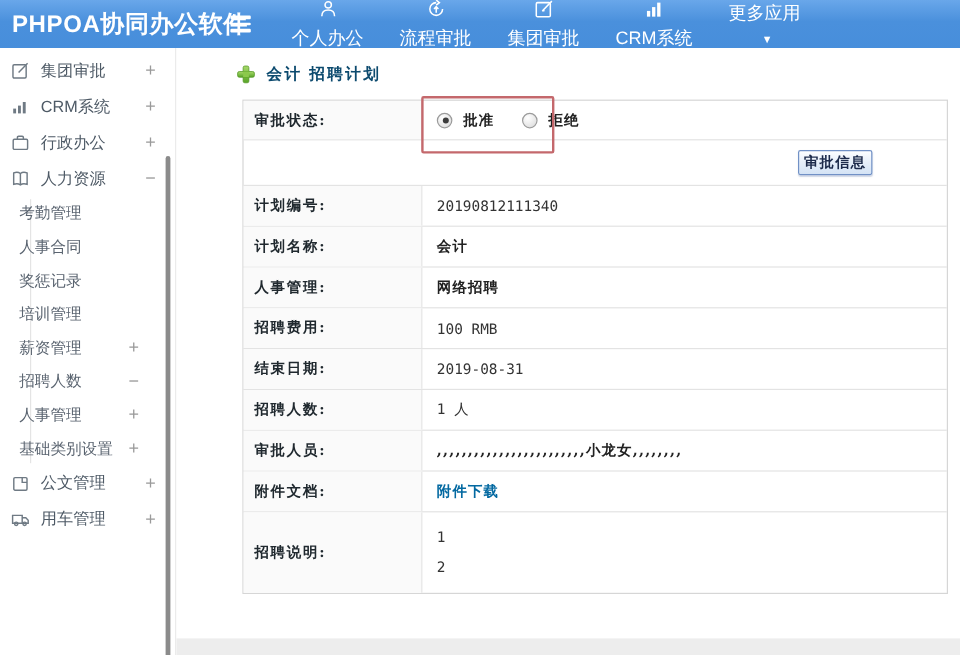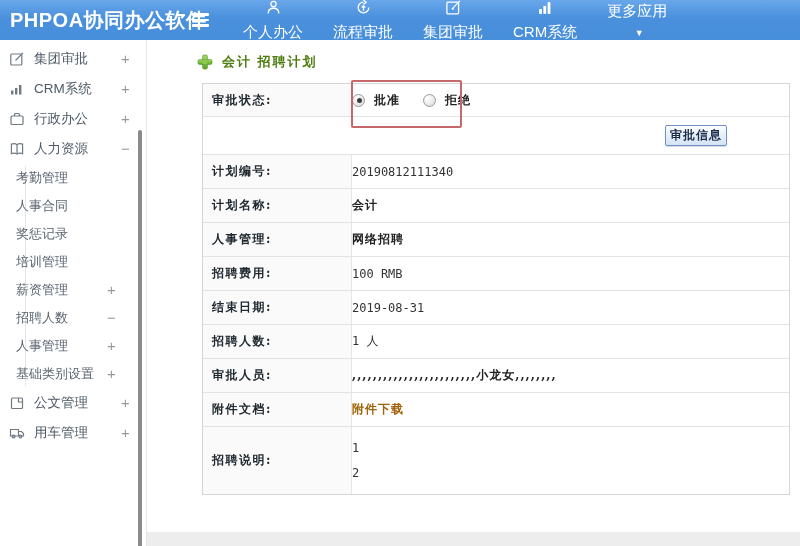--- a/index.html
+++ b/index.html
@@ -34,32 +34,32 @@
   .sic { display:flex; width:17px; color:#6f7a84; }
   .grp2, .grp3 { position:relative; }
   .grp2::before { content:""; position:absolute; left:25px; top:2px; bottom:2px; width:1px; background:#e4e4e4; }
   .grp3::before { content:""; position:absolute; left:33px; top:2px; bottom:2px; width:1px; background:#e7e7e7; }
   .sb-thumb { position:absolute; right:4px; top:90px; width:4px; height:420px;
               background:#8b8b8b; border-radius:2px; }
 
   
   .content { flex:1; position:relative; background:#fff; }
   .page-title { display:flex; align-items:center; gap:9px; margin:13px 0 0 50px; }
-  .page-title h1 { font-size:13px; font-weight:bold; color:#4d7c0f; letter-spacing:2px; }
+  .page-title h1 { font-size:13px; font-weight:bold; color:#0c4a6e; letter-spacing:2px; }
   .plus { display:flex; }
 
   .dtable { position:absolute; left:55px; top:43px; width:588px;
             border:1px solid #d6d6d6; background:#fff; }
   .row { display:flex; border-top:1px solid #e3e3e3; }
   .row:first-child { border-top:none; }
   .cell-l { width:149px; flex-shrink:0; background:#fafafa; border-right:1px solid #e6e6e6;
             padding-left:9px; display:flex; align-items:center;
             font-family:"DejaVu Serif", serif; font-size:12px; font-weight:bold;
             color:#20292f; letter-spacing:1.5px; }
-  .cell-v { flex:1; display:flex; align-items:center;
+  .cell-v { flex:1; padding-left:12px; display:flex; align-items:center;
             font-family:"DejaVu Sans Mono", monospace; font-size:12px; color:#333; }
   .cell-v.cn { font-family:"DejaVu Serif", serif; font-weight:bold; color:#222; letter-spacing:1px; }
   .r-status { height:32px; }
   .r-btn { height:38px; display:flex; justify-content:flex-end; align-items:center; padding-right:62px; }
   .r-std { height:34px; }
   .r-desc { height:68px; }
   .r-desc .cell-v { flex-direction:column; align-items:flex-start; justify-content:center; gap:11px; }
 
   .radio-group { display:flex; align-items:center; gap:9px; }
   .radio { width:13px; height:13px; border-radius:50%; border:1px solid #9b9b9b;
@@ -72,21 +72,21 @@
 
   .approve-btn { width:62px; height:21px; border:1px solid #7191c6; border-radius:2px;
            background:linear-gradient(180deg,#fdfeff 0%,#e8f0fa 45%,#d4e3f5 100%);
            font-family:"DejaVu Serif", serif; font-size:12px; font-weight:bold; color:#1c2a4a;
            letter-spacing:1px; cursor:pointer; box-shadow:0 1px 1px rgba(120,140,180,.35); }
 
   .red-box { position:absolute; left:204px; top:40px; width:111px; height:48px;
            border:2px solid #c4686c; border-radius:2px; pointer-events:none; z-index:5; }
 
   a.file-link { font-family:"DejaVu Serif", serif; font-size:12px; font-weight:bold;
-           color:#a16207; text-decoration:none; letter-spacing:1px; cursor:pointer; }
+           color:#0369a1; text-decoration:none; letter-spacing:1px; cursor:pointer; }
 
   .bottom-strip { position:absolute; left:0; right:0; top:492px; bottom:0; background:#ededed; }
 
   svg { display:block; }
 </style>
 </head>
 <body>
 
 <header class="topbar">
   <div class="logo">PHPOA协同办公软件</div>

